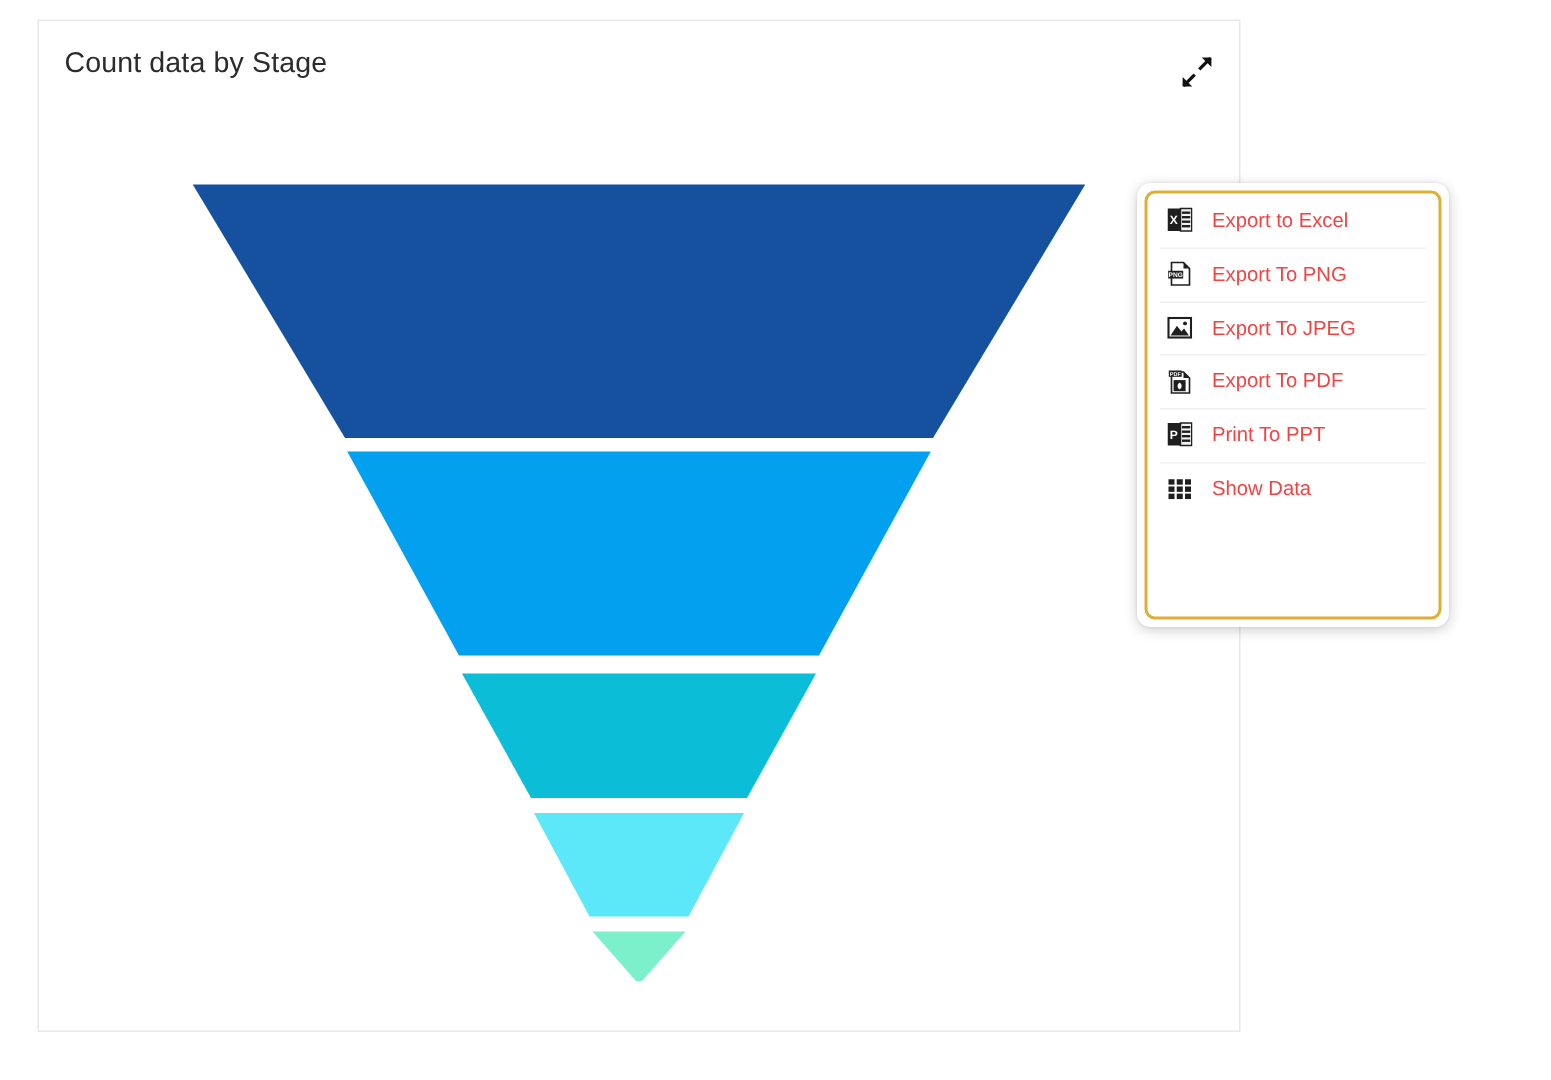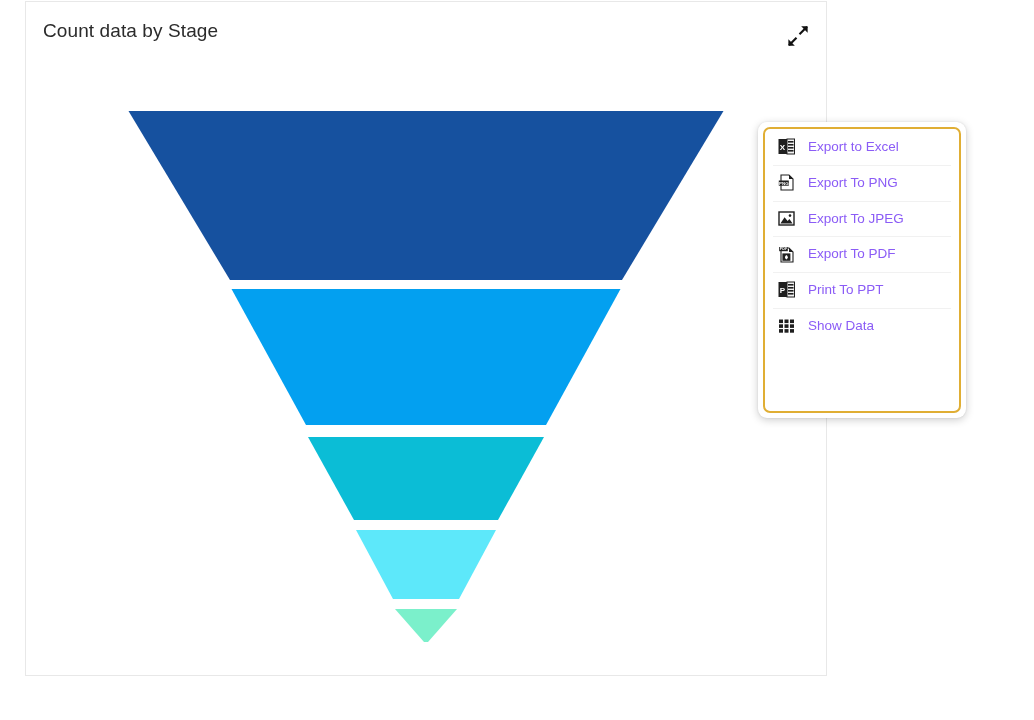--- a/index.html
+++ b/index.html
@@ -16,21 +16,21 @@
     position: relative;
     width: 1034px;
     height: 720px;
     background: #ffffff;
   }
 
   
   .card {
     position: absolute;
     left: 25px;
-    top: 1px;
+    top: 13px;
     width: 802px;
     height: 675px;
     background: #ffffff;
     border: 1px solid #e8e8e8;
     box-sizing: border-box;
   }
 
   .card-title {
     position: absolute;
     left: 17px;
@@ -114,21 +114,21 @@
     height: 18px;
     flex: 0 0 18px;
     margin-right: 13px;
     display: flex;
     align-items: center;
     justify-content: center;
   }
 
   .menu-label {
     font-size: 13.5px;
-    color: #8b5cf6;
+    color: #ef4444;
     font-family: "Liberation Sans", sans-serif;
     white-space: nowrap;
     line-height: 1;
   }
 </style>
 </head>
 <body>
 
 <div id="root">
 

